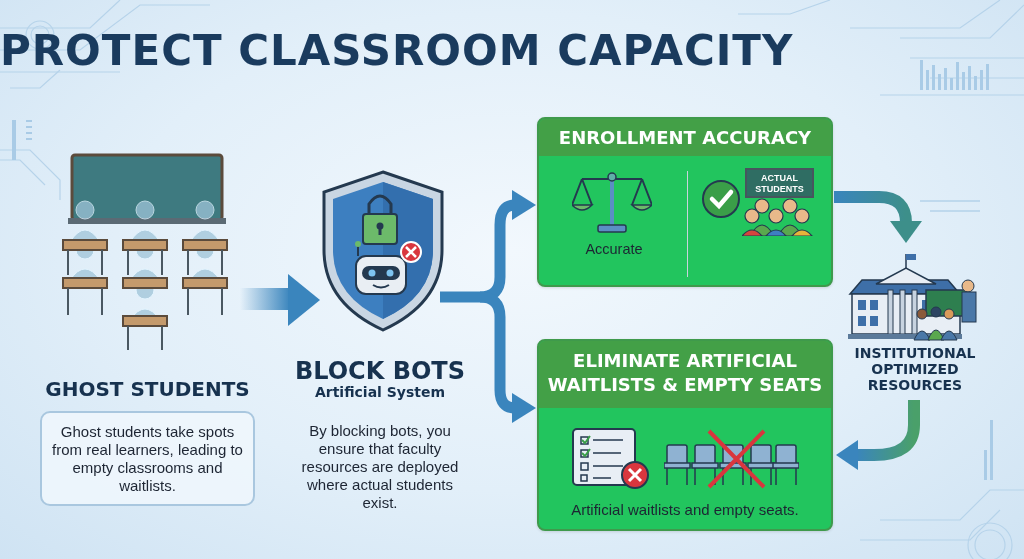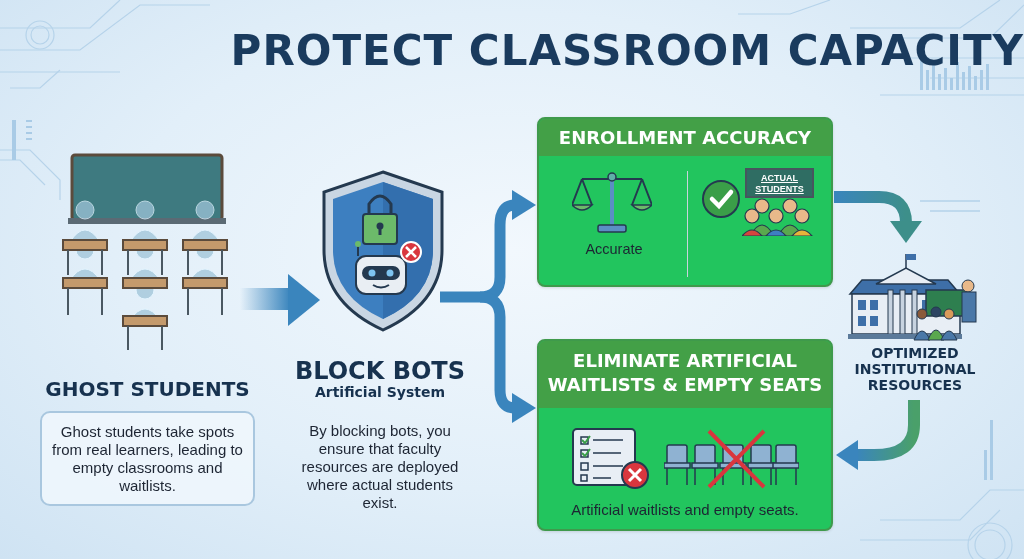--- a/index.html
+++ b/index.html
@@ -5,21 +5,21 @@
   * { box-sizing: border-box; margin: 0; padding: 0; }
   html, body { width: 1024px; height: 559px; overflow: hidden; }
   body {
     position: relative;
     font-family: "Liberation Sans", sans-serif;
     background: radial-gradient(ellipse at 50% 45%, #f2f8fd 0%, #e2eff9 55%, #cfe3f3 100%);
     color: #14304f;
   }
   .abs { position: absolute; }
   .title {
-    left: 0; top: 26px; width: 1024px; text-align: right;
+    left: 0; top: 26px; width: 1024px; text-align: left;
     font-family: "DejaVu Sans", sans-serif; font-weight: bold;
     font-size: 42px; letter-spacing: 1px; color: #1a3b5e;
   }
   .circuit { left:0; top:0; width:1024px; height:559px; pointer-events:none; }
   .heading-dark {
     font-family: "DejaVu Sans", sans-serif; font-weight: bold; color: #17324f; text-align: center;
   }
   .body-text { font-size: 15px; line-height: 18px; color: #1d2533; text-align: center; }
   .ghost-desc-box {
     left: 40px; top: 411px; width: 215px; height: 95px;
@@ -37,21 +37,21 @@
   }
   .card1 { left: 537px; top: 117px; width: 296px; height: 170px; }
   .card1 .card-head { height: 37px; font-size: 18px; line-height: 37px; }
   .card2 { left: 537px; top: 339px; width: 296px; height: 192px; }
   .card2 .card-head { height: 67px; font-size: 18px; line-height: 24px; padding-top: 8px; }
   .divider { position:absolute; left: 148px; top: 52px; width: 1px; height: 106px; background: #c9d3dc; }
   .cap { position:absolute; font-size: 14.5px; line-height: 17px; color: #1d2533; text-align:center; }
   .board-label {
     position:absolute; left: 206px; top: 49px; width: 69px; height: 30px;
     background: #2f6d63; border: 2px solid #47555e; color:#fff;
-    font-size: 9px; font-weight: bold; line-height: 11px; text-align:center; padding-top:3px;text-decoration:underline;
+    font-size: 9px; font-weight: bold; line-height: 11px; text-align:center; padding-top:3px;
   }
 </style>
 </head>
 <body>
 
 <svg class="abs circuit" viewBox="0 0 1024 559">
   <g fill="none" stroke="#b6d3ea" stroke-width="1.2">
     <path d="M0 28 H90 L120 0"></path>
       <path d="M0 50 H80 L140 5 H210"></path>
     <circle cx="40" cy="35" r="14"></circle>
@@ -298,22 +298,22 @@
   <g stroke="#24394f" stroke-width="1">
     <circle cx="74" cy="62" r="5" fill="#8a5a3a"></circle>
       <circle cx="88" cy="60" r="5" fill="#2d4563"></circle>
       <circle cx="101" cy="62" r="5" fill="#d99a5a"></circle>
     <path d="M66 88 Q74 70 82 88 Z" fill="#4a78a8"></path>
       <path d="M80 88 Q88 68 96 88 Z" fill="#5aa84e"></path>
       <path d="M93 88 Q101 70 109 88 Z" fill="#4a78a8"></path>
   </g>
 </svg>
 <div class="abs heading-dark" style="left:840px;top:345px;width:150px;font-size:14px;line-height:16px;">
+  <div>INSTITUTIONAL</div>
   <div>OPTIMIZED</div>
-  <div>INSTITUTIONAL</div>
   <div>RESOURCES</div>
 </div>
 
 <svg class="abs" style="left:834px;top:400px;width:95px;height:70px" viewBox="0 0 95 70">
   <defs>
       <linearGradient id="gr" x1="1" x2="0">
         <stop offset="0" stop-color="#4aa06a"></stop>
         <stop offset="1" stop-color="#3a85bd"></stop>
       </linearGradient>
     </defs>

